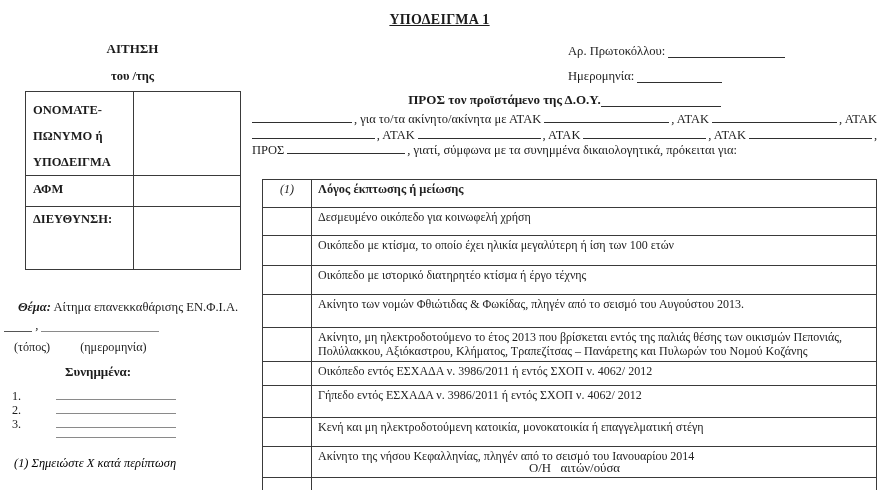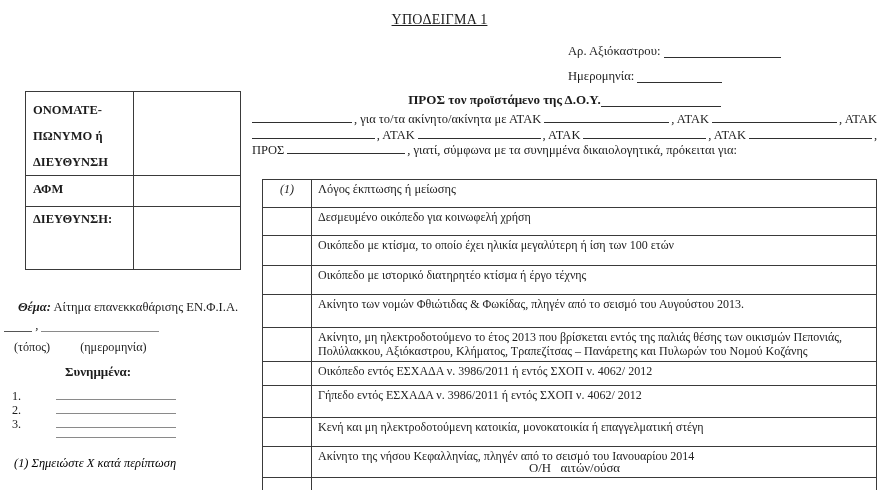--- a/index.html
+++ b/index.html
@@ -3,21 +3,21 @@
 <meta charset="utf-8">
 <style>
   html,body{margin:0;padding:0;background:#fff;}
   .page{position:relative;width:879px;height:490px;background:#fff;overflow:hidden;
         font-family:"Liberation Serif","DejaVu Serif",serif;color:#1c1c1c;}
   .abs{position:absolute;}
   .b{font-weight:bold;font-style:italic;}
   .i{font-style:italic;}
 
   
-  .title{top:12px;left:0;width:879px;text-align:center;font-size:14px;font-weight:normal;
+  .title{top:12px;left:0;width:879px;text-align:center;font-size:14px;font-weight:bold;
          text-decoration:underline;letter-spacing:.3px;}
 
   
   .field{font-size:12.6px;}
   .iblank{display:inline-block;height:3px;border-bottom:1px solid #2f2f2f;
           margin-bottom:-3px;vertical-align:baseline;}
   .gray{border-bottom-color:#8a8a8a;}
 
   
   .aitisi{top:41px;left:25px;width:215px;text-align:center;font-weight:bold;font-size:13px;}
@@ -57,46 +57,50 @@
 
   
   .reasons{top:179px;left:262px;}
   .reasons table{width:615px;table-layout:fixed;}
   .reasons td{border:1px solid #3a3a3a;font-size:12px;line-height:13.5px;
               vertical-align:top;padding:3px 6px 0 6px;color:#222;}
   .reasons td.mark{width:44px;text-align:center;padding:3px 2px 0 2px;}
   tr.h24 td{height:24px;} tr.h26 td{height:26px;} tr.h25 td{height:25px;}
   tr.h29 td{height:29px;margin-top:36px;} tr.h30 td{height:30px;} tr.h20 td{height:20px;}
   tr.h28 td{height:28px;} tr.h27 td{height:27px;} tr.h21 td{height:21px;}
-  .reasons .hd{font-weight:normal;font-size:12.4px;}
+  .reasons .hd{font-weight:bold;font-size:12.4px;}
 
   .pros{top:92px;left:252px;width:625px;text-align:center;font-size:13px;font-weight:bold;}
   .signature{top:461px;left:262px;width:625px;text-align:center;font-size:12.8px;white-space:pre;}
   .protocol{top:44px;left:568px;}
   .datefield{top:69px;left:568px;}
 </style>
 </head>
 <body>
 
 <div class="page">
 
   <div class="abs title">ΥΠΟΔΕΙΓΜΑ 1</div>
 
-  <div class="abs protocol field"><span>Αρ. Αξιόκαστρου:</span> <span class="iblank" style="width:117px"></span></div>
+  <div class="abs protocol field"><span>Αρ. Πρωτοκόλλου:</span> <span class="iblank" style="width:117px"></span></div>
 
   <div class="abs datefield field"><span>Ημερομηνία:</span> <span class="iblank" style="width:85px"></span></div>
 
   <div class="abs pros"><span>ΠΡΟΣ τον προϊστάμενο της Δ.Ο.Υ.</span><span class="iblank" style="width:120px"></span></div>
 
+  <div class="abs aitisi">
+    <div>ΑΙΤΗΣΗ</div>
+    <div class="sub">του /της</div>
+  </div>
 
   <div class="abs applicant">
     <table>
       <tbody>
           <tr>
-        <td class="lbl0">ΟΝΟΜΑΤΕ-ΠΩΝΥΜΟ ή ΔΙΕΥΘΥΝΣΗ</td>
+        <td class="lbl0">ΟΝΟΜΑΤΕ-ΠΩΝΥΜΟ ή ΥΠΟΔΕΙΓΜΑ</td>
         <td class="lbl0"></td>
       </tr>
       <tr>
         <td class="lbl1">ΑΦΜ</td>
         <td class="lbl1"></td>
       </tr>
       <tr>
         <td class="lbl2">ΔΙΕΥΘΥΝΣΗ:</td>
         <td class="lbl2"></td>
       </tr>

